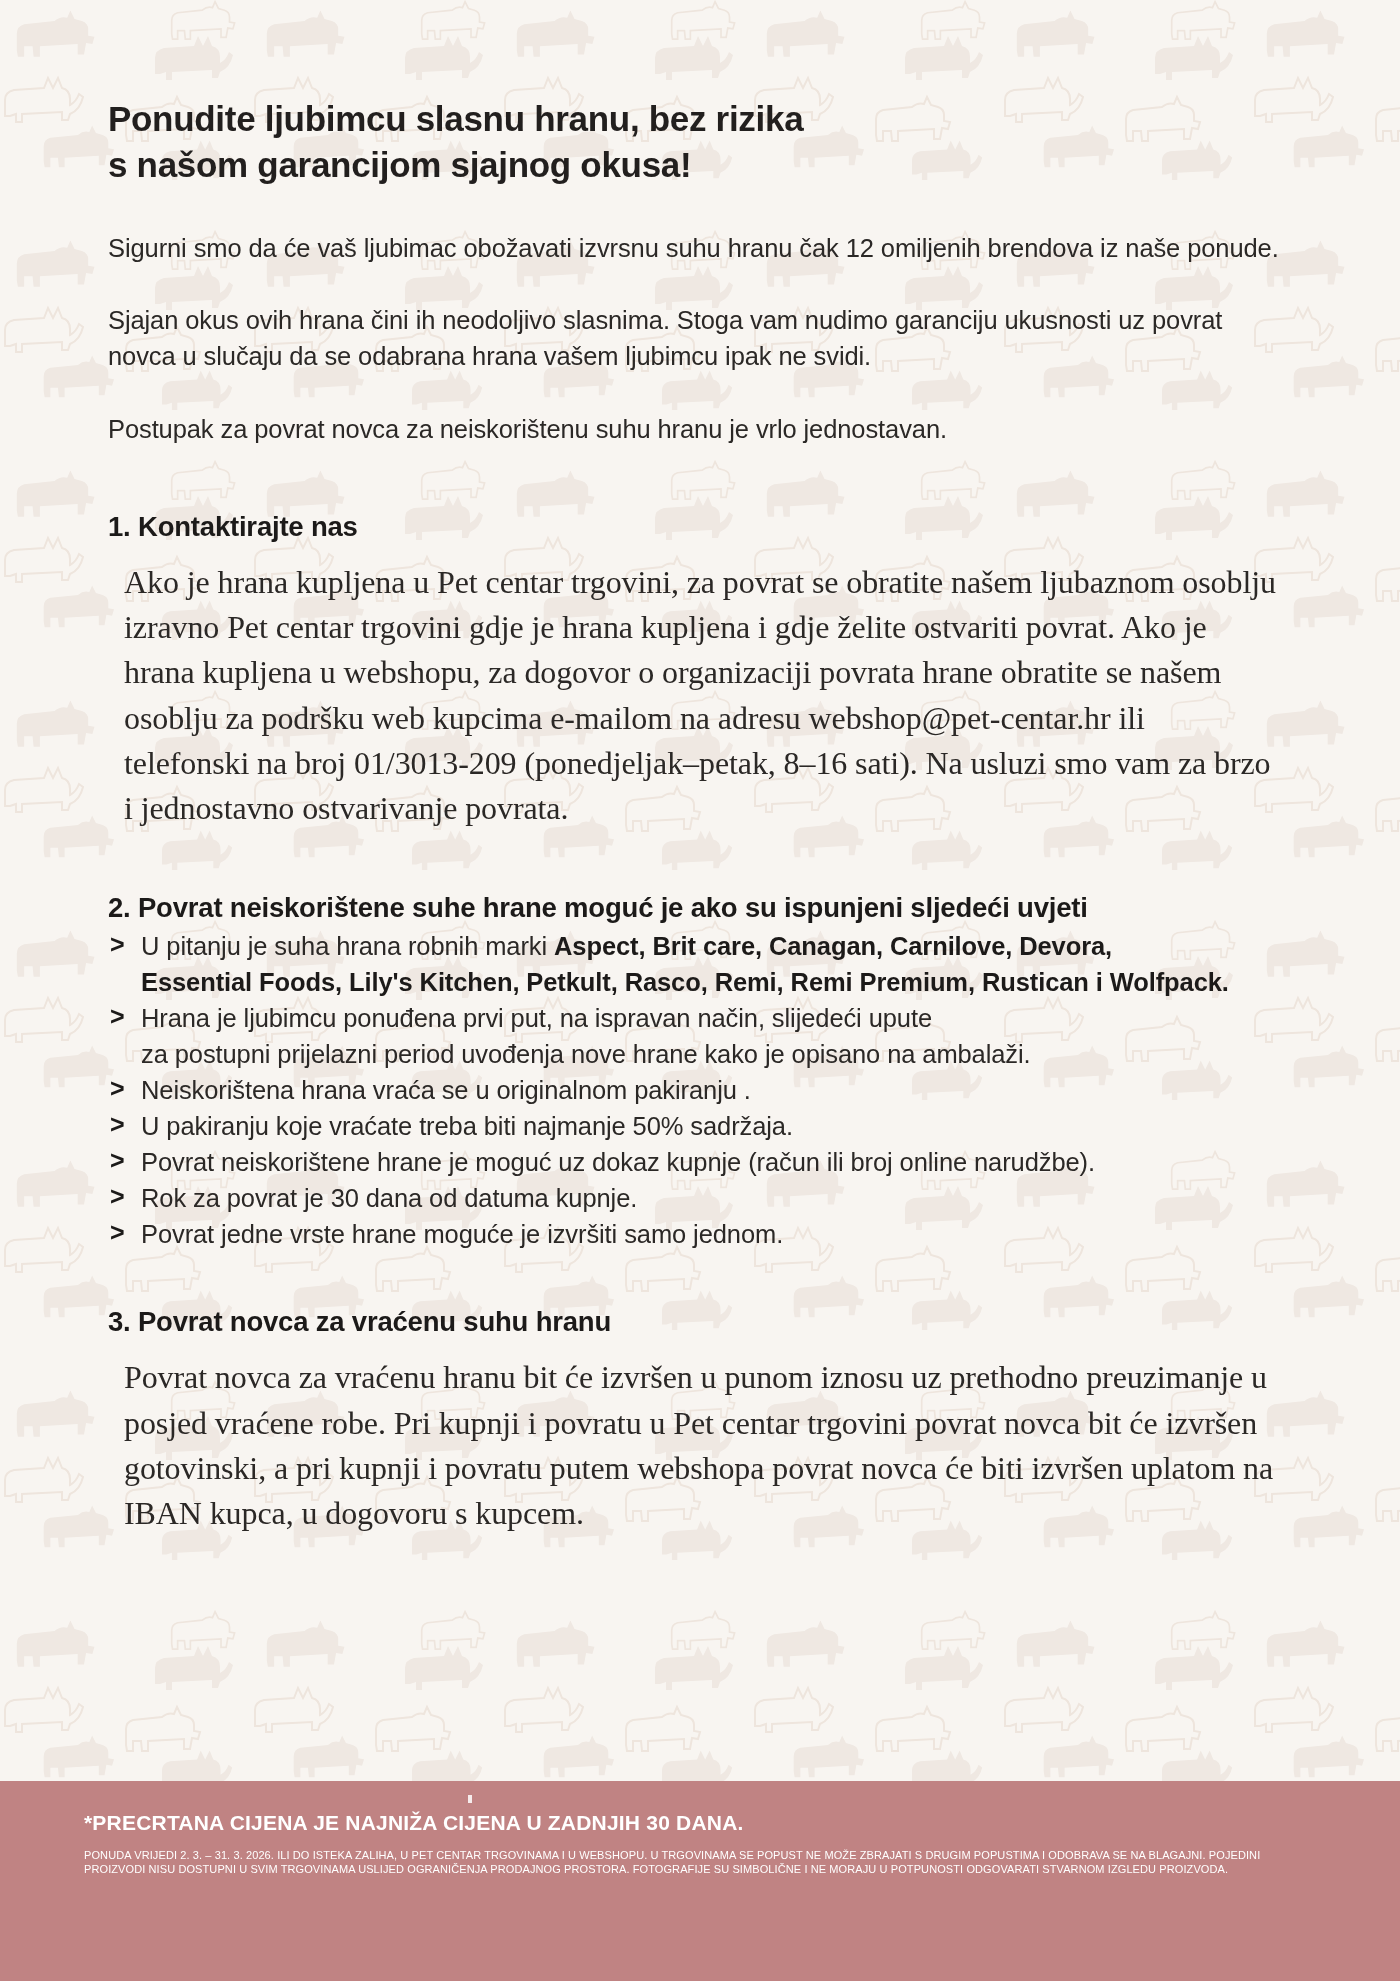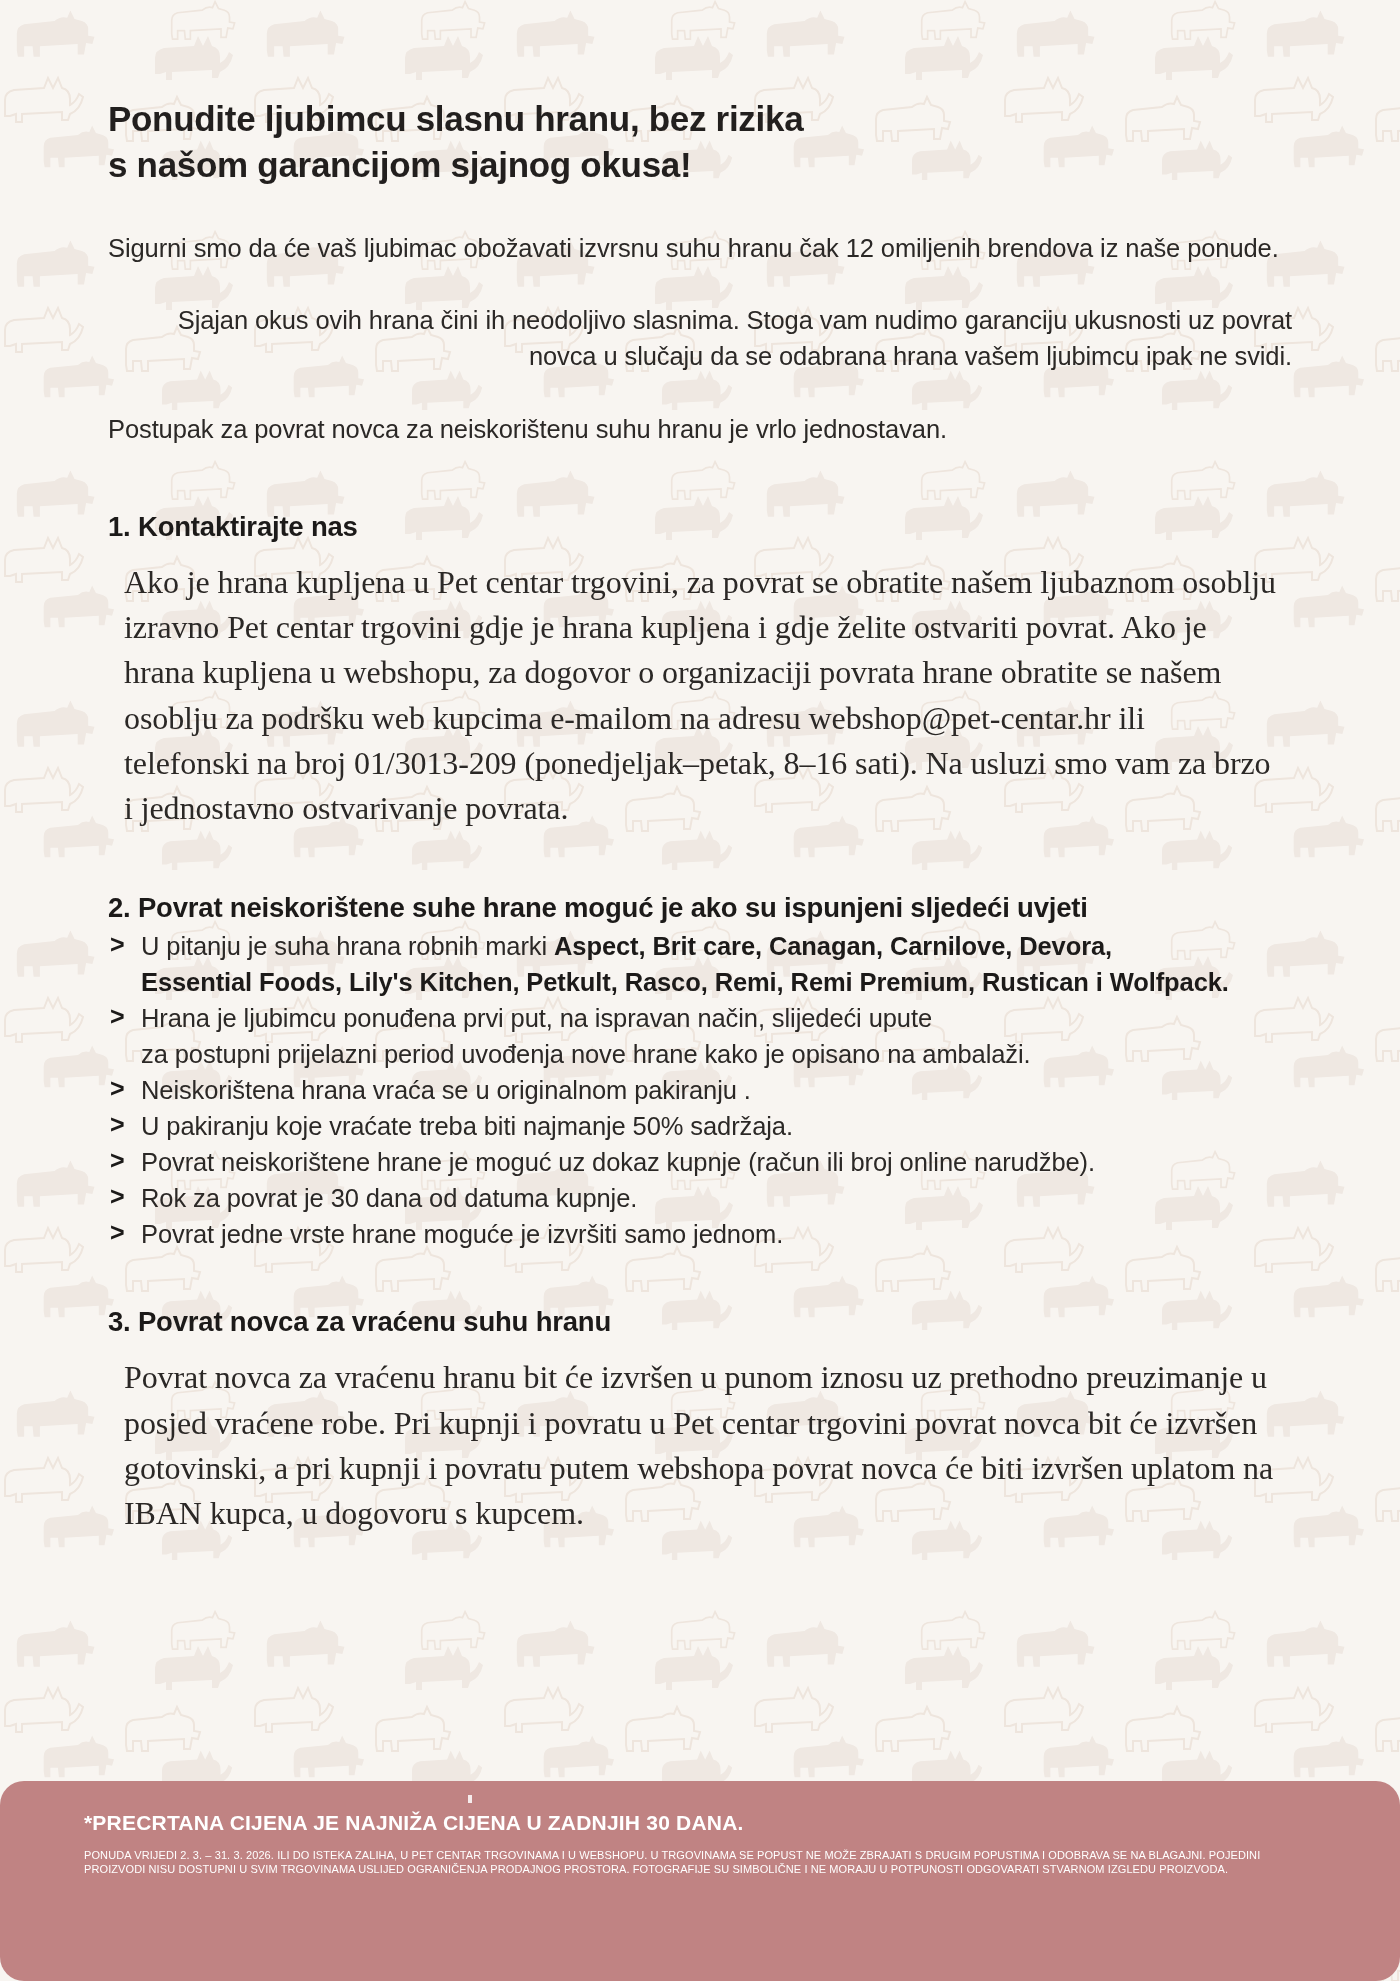--- a/index.html
+++ b/index.html
@@ -53,21 +53,21 @@
 
   
   .intro {
     font-size: 25.5px;
     line-height: 1.41;
     color: #2b2826;
     margin: 0;
     letter-spacing: -0.1px;
   }
   .intro.first { margin-top: 44px; }
-  .intro.second { margin-top: 36px; text-align: right; }
+  .intro.second { margin-top: 36px; }
   .intro.third  { margin-top: 37px; }
 
   
   .section { margin-top: 0; }
   .section-1 { margin-top: 62px; }
   .section-2 { margin-top: 59px; }
   .section-3 { margin-top: 53px; }
 
   .section-title {
     font-weight: bold;
@@ -126,21 +126,20 @@
     position: absolute;
     left: 0;
     right: 0;
     bottom: 0;
     height: 200px;
     background: #c08383;
     z-index: 3;
     padding: 30px 84px 0 84px;
     box-sizing: border-box;
     color: #ffffff;
-    border-radius: 24px;
   }
   .footer-dot {
     position: absolute;
     left: 468px;
     top: 14px;
     width: 4px;
     height: 8px;
     background: #ffffff;
     opacity: 0.85;
   }

